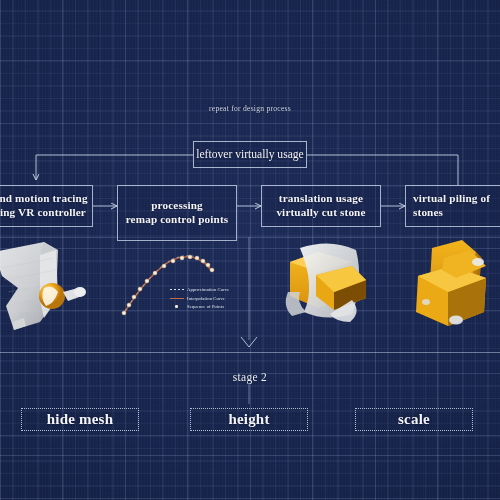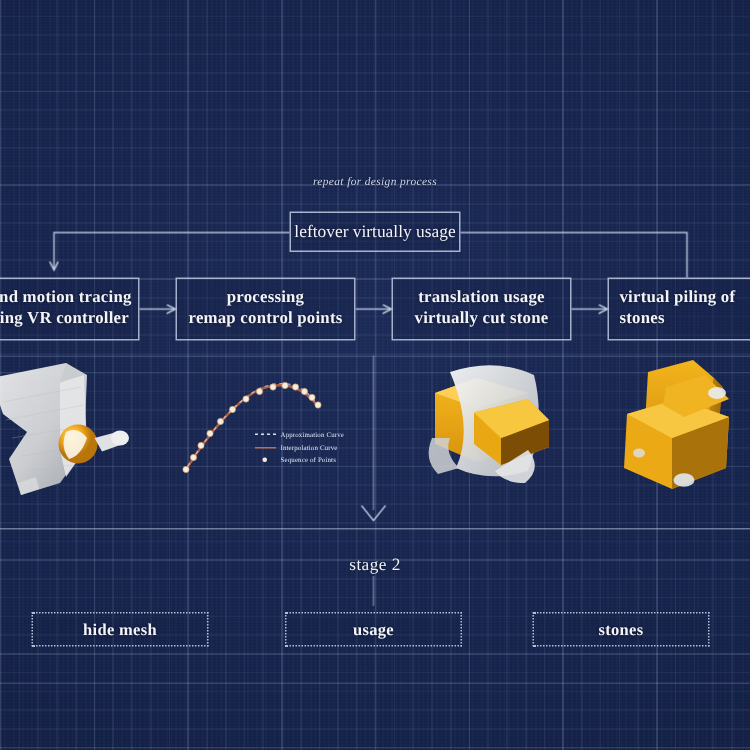--- a/index.html
+++ b/index.html
@@ -66,21 +66,21 @@
   .stagelabel{
     position:absolute;text-align:center;width:100%;
     font-size:11.5px;color:#eef1f8;letter-spacing:.3px;
     text-shadow:0 0 2px rgba(0,0,0,.6);
   }
   
   .dbox{
     position:absolute;box-sizing:border-box;
     border:1.2px dotted rgba(208,218,240,.85);
     display:flex;align-items:center;justify-content:center;
-    font-weight:700;font-size:11px;color:#f2f4fa;
+    font-weight:700;font-size:15px;color:#f2f4fa;
     letter-spacing:.2px;text-shadow:0 0 2px rgba(0,0,0,.55);
     background:rgba(20,32,68,.18);
   }
   
   #legend{position:absolute;left:169px;top:286px;}
   .lrow{display:flex;align-items:center;height:7px;margin-bottom:1.6px;}
   .lkey{width:15px;display:flex;align-items:center;justify-content:center;margin-right:3px;}
   .ltxt{font-size:4.6px;color:#dfe5f3;letter-spacing:.1px;white-space:nowrap;}
   .dashline{width:14px;height:1px;background:repeating-linear-gradient(to right,#d9e0f0 0 2px,transparent 2px 4px);}
   .solidline{width:14px;height:1px;background:#c76a4a;}
@@ -111,32 +111,32 @@
     <path d="M93,206 L117,206" marker-end="url(#ah)"></path>
     <path d="M237,206 L261,206" marker-end="url(#ah)"></path>
     <path d="M381,206 L405,206" marker-end="url(#ah)"></path>
 
     <path d="M249,237 L249,340" opacity=".55"></path>
     <path d="M241,337 L249,347 L257,337"></path>
     <path d="M249,384 L249,404" opacity=".55"></path>
   </g>
 </svg>
 
-<div class="caplabel" style="left:176px;top:116px;width:148px;font-style:italic;">repeat for design process</div>
+<div class="caplabel" style="left:176px;top:104px;width:148px;">repeat for design process</div>
 
 <div class="loopbox" style="left:193px;top:141px;width:114px;height:27px;">
   <span>leftover virtually usage</span>
 </div>
 
 <div class="fbox" style="left:-18px;top:185px;width:111px;height:42px;">
   <span>hand motion tracing
 using VR controller</span>
 </div>
 
-<div class="fbox" style="left:117px;top:185px;width:120px;height:42px;">
+<div class="fbox" style="left:117px;top:185px;width:120px;height:56px;">
   <span>processing
 remap control points</span>
 </div>
 
 <div class="fbox" style="left:261px;top:185px;width:120px;height:42px;">
   <span>translation usage
 virtually cut stone</span>
 </div>
 
 <div class="fbox" style="left:405px;top:185px;width:118px;height:42px;justify-content:flex-start;padding-left:7px;text-align:left;">
@@ -279,17 +279,17 @@
   <ellipse cx="456" cy="320" rx="7" ry="4.5" fill="#e3e5e8" opacity=".92"></ellipse>
   <ellipse cx="426" cy="302" rx="4" ry="3" fill="#dfe1e4" opacity=".8"></ellipse>
 </svg>
 
 <div class="stagelabel" style="top:371px;">stage 2</div>
 
 <div class="dbox" style="left:21px;top:408px;width:118px;height:23px;">
   <span>hide mesh</span>
 </div>
 <div class="dbox" style="left:190px;top:408px;width:118px;height:23px;">
-  <span>usage</span>
+  <span>height</span>
 </div>
 <div class="dbox" style="left:355px;top:408px;width:118px;height:23px;">
-  <span>stones</span>
+  <span>scale</span>
 </div>
 
 </body></html>

